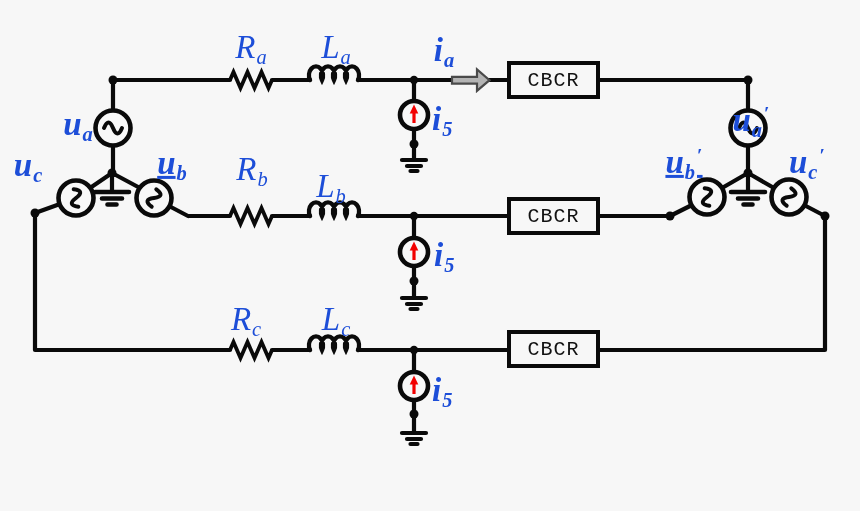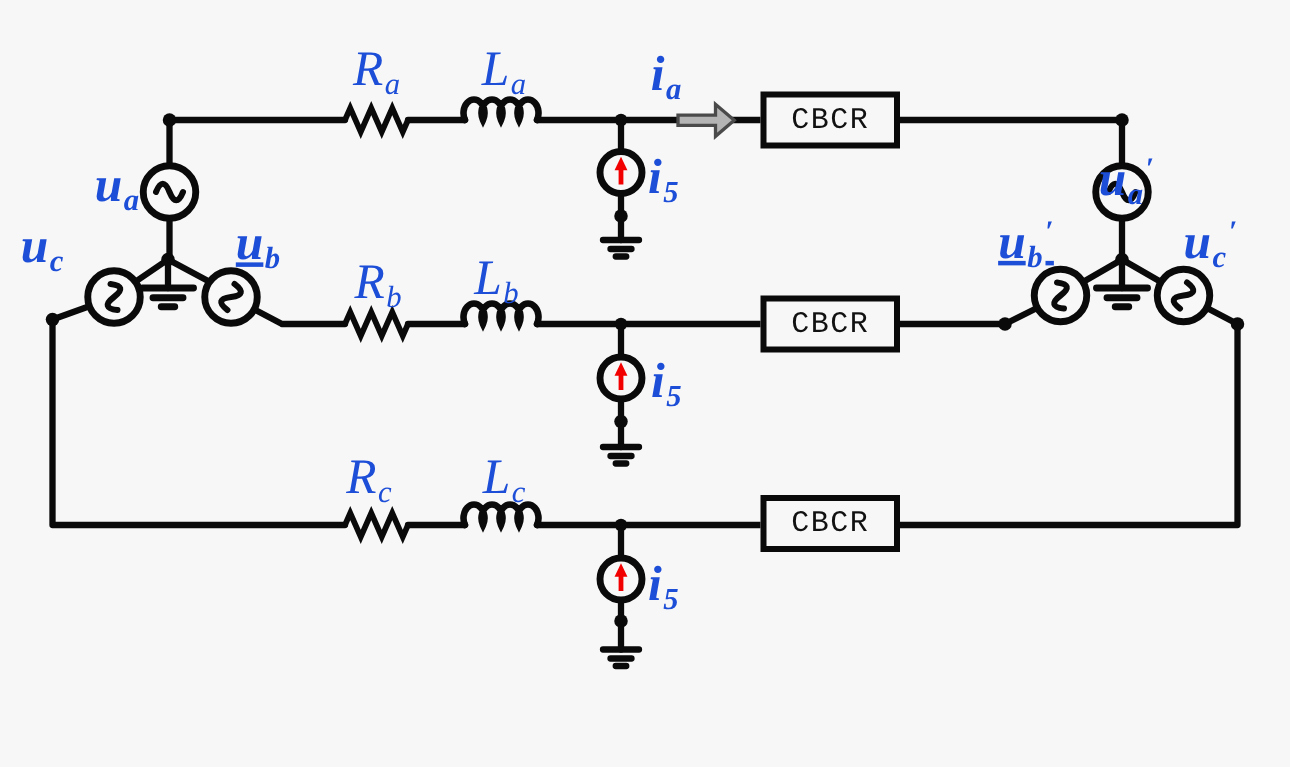--- a/index.html
+++ b/index.html
@@ -141,21 +141,21 @@
       <circle class="dot" cx="414" cy="414" r="4.5"></circle>
     </g>
   </svg>
 
   <div class="cbcr" style="left:507px; top:61px;">CBCR</div>
   <div class="cbcr" style="left:507px; top:197px;">CBCR</div>
   <div class="cbcr" style="left:507px; top:330px;">CBCR</div>
 
   <span class="lbl" style="left:251px; top:49px;"><span>R</span><span class="sb">a</span></span>
   <span class="lbl" style="left:336px; top:49px;"><span>L</span><span class="sb">a</span></span>
-  <span class="lbl" style="left:252px; top:191px;"><span>R</span><span class="sb">b</span></span>
+  <span class="lbl" style="left:252px; top:171px;"><span>R</span><span class="sb">b</span></span>
   <span class="lbl" style="left:331px; top:188px;"><span>L</span><span class="sb">b</span></span>
   <span class="lbl" style="left:246px; top:321px;"><span>R</span><span class="sb">c</span></span>
   <span class="lbl" style="left:336px; top:321px;font-family:Liberation Serif, serif;"><span>L</span><span class="sb">c</span></span>
 
   <span class="lbl bold" style="left:444px; top:52px;"><span>i</span><span class="sb">a</span></span>
 
   <span class="lbl bold aL" style="left:432px; top:121px;"><span>i</span><span class="sb">5</span></span>
   <span class="lbl bold aL" style="left:434px; top:257px;"><span>i</span><span class="sb">5</span></span>
   <span class="lbl bold aL" style="left:432px; top:392px;"><span>i</span><span class="sb">5</span></span>
 

